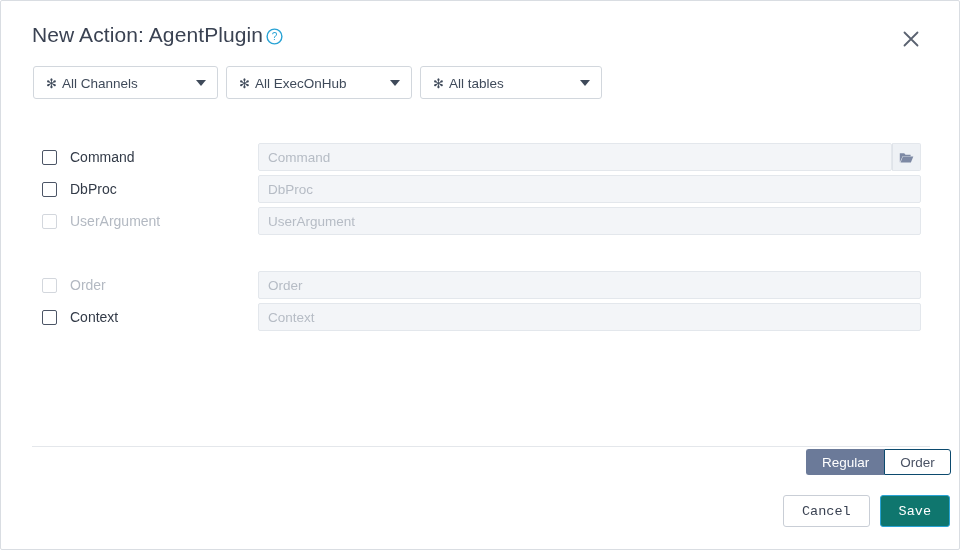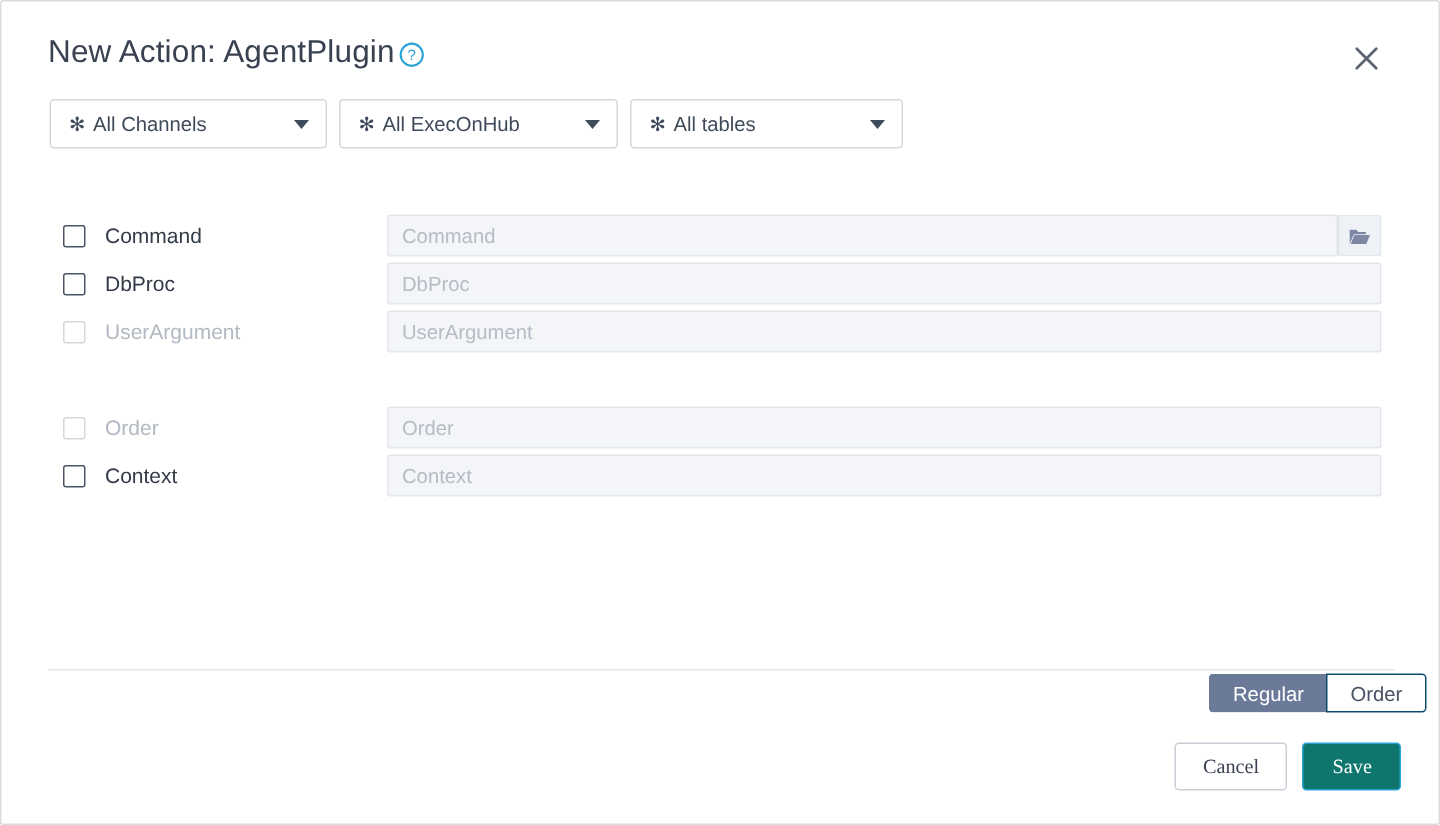--- a/index.html
+++ b/index.html
@@ -272,21 +272,21 @@
     position: absolute;
     left: 782px;
     top: 494px;
     height: 32px;
     display: flex;
     gap: 10px;
   }
   .btn {
     height: 32px;
     box-sizing: border-box;
-    font-family: Liberation Serif, serif;
+    font-family: Liberation Mono, monospace;
     font-size: 13.5px;
     border-radius: 3px;
     cursor: pointer;
     display: flex;
     align-items: center;
     justify-content: center;
     padding: 0 18px;
   }
   .btn-cancel {
     background: #ffffff;

